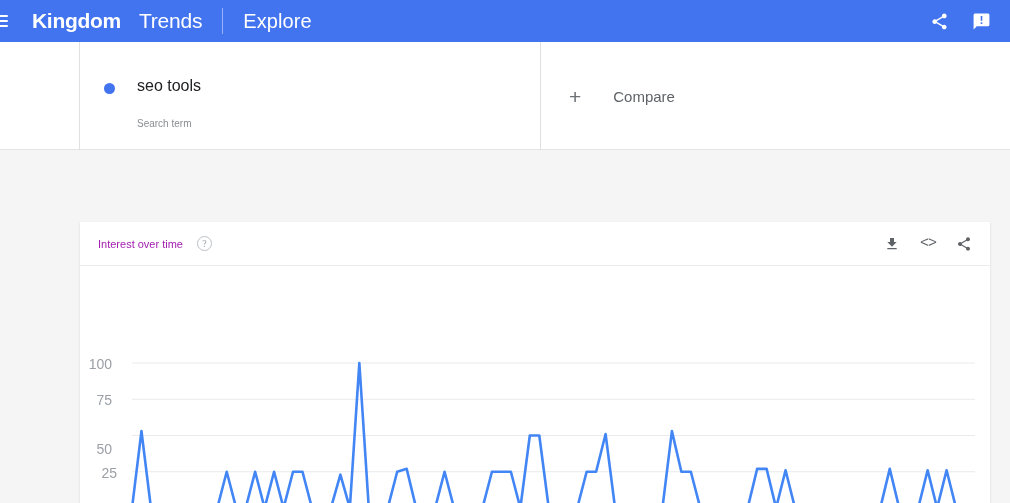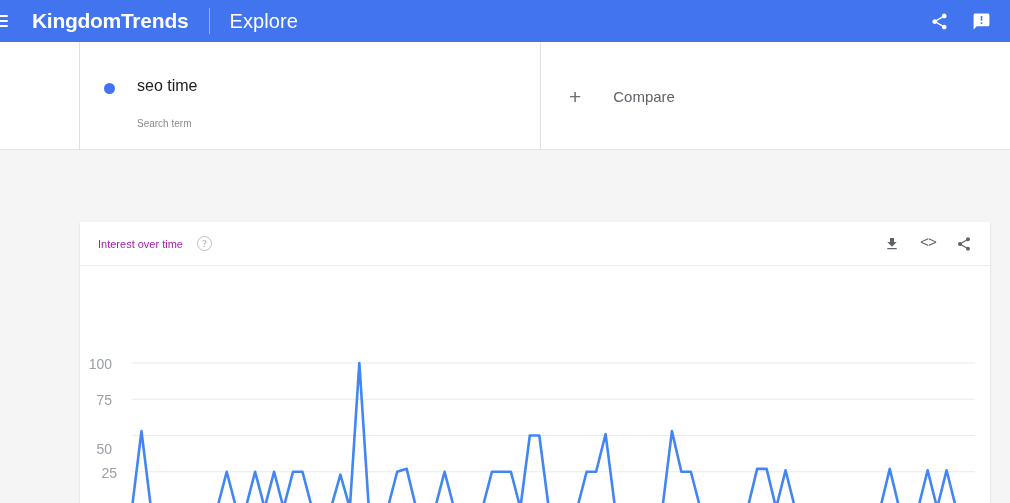--- a/index.html
+++ b/index.html
@@ -23,21 +23,21 @@
     width: 34px; height: 42px; margin-left: -22px;
     display: flex; align-items: center; justify-content: flex-end;
     padding-right: 4px;
   }
   .menu-btn .bar { display:block; width: 17px; height: 2px; background:#fff; margin: 3px 0; border-radius:1px; }
   .brand {
     margin-left: 20px; display: flex; align-items: baseline;
     color: #fff; white-space: nowrap;
   }
   .brand .g { font-size: 21px; font-weight: 700; letter-spacing: -0.3px; }
-  .brand .t { font-size: 21px; font-weight: 700; margin-left: 0; letter-spacing: -0.2px; }
+  .brand .t { font-size: 21px; font-weight: 400; margin-left: 18px; letter-spacing: -0.2px; }
   .appbar-divider {
     width: 1px; height: 26px; background: rgba(255,255,255,0.45); margin: 0 20px;
   }
   .explore { color: #fff; font-size: 20px; letter-spacing: 0.1px; }
   .appbar-spacer { flex: 1; }
   .appbar-icon {
     width: 34px; height: 34px; display:flex; align-items:center; justify-content:center;
     margin-right: 8px;
   }
   .appbar-icon:last-child { margin-right: 12px; }
@@ -141,21 +141,21 @@
         <path d="M20 2H4c-1.1 0-1.99.9-1.99 2L2 22l4-4h14c1.1 0 2-.9 2-2V4c0-1.1-.9-2-2-2zm-7 9h-2V5h2v6zm0 4h-2v-2h2v2z"></path>
       </svg>
     </div>
   </div>
 
   <div class="terms-strip">
     <div class="terms-gutter"></div>
     <div class="term-card">
       <div class="term-dot"></div>
       <div class="term-texts">
-        <div class="term-title">seo time</div>
+        <div class="term-title">seo tools</div>
         <div class="term-sub">Search term</div>
       </div>
     </div>
     <div class="compare-cell">
       <span class="compare-plus">+</span>
       <span class="compare-label">Compare</span>
     </div>
   </div>
 
 

